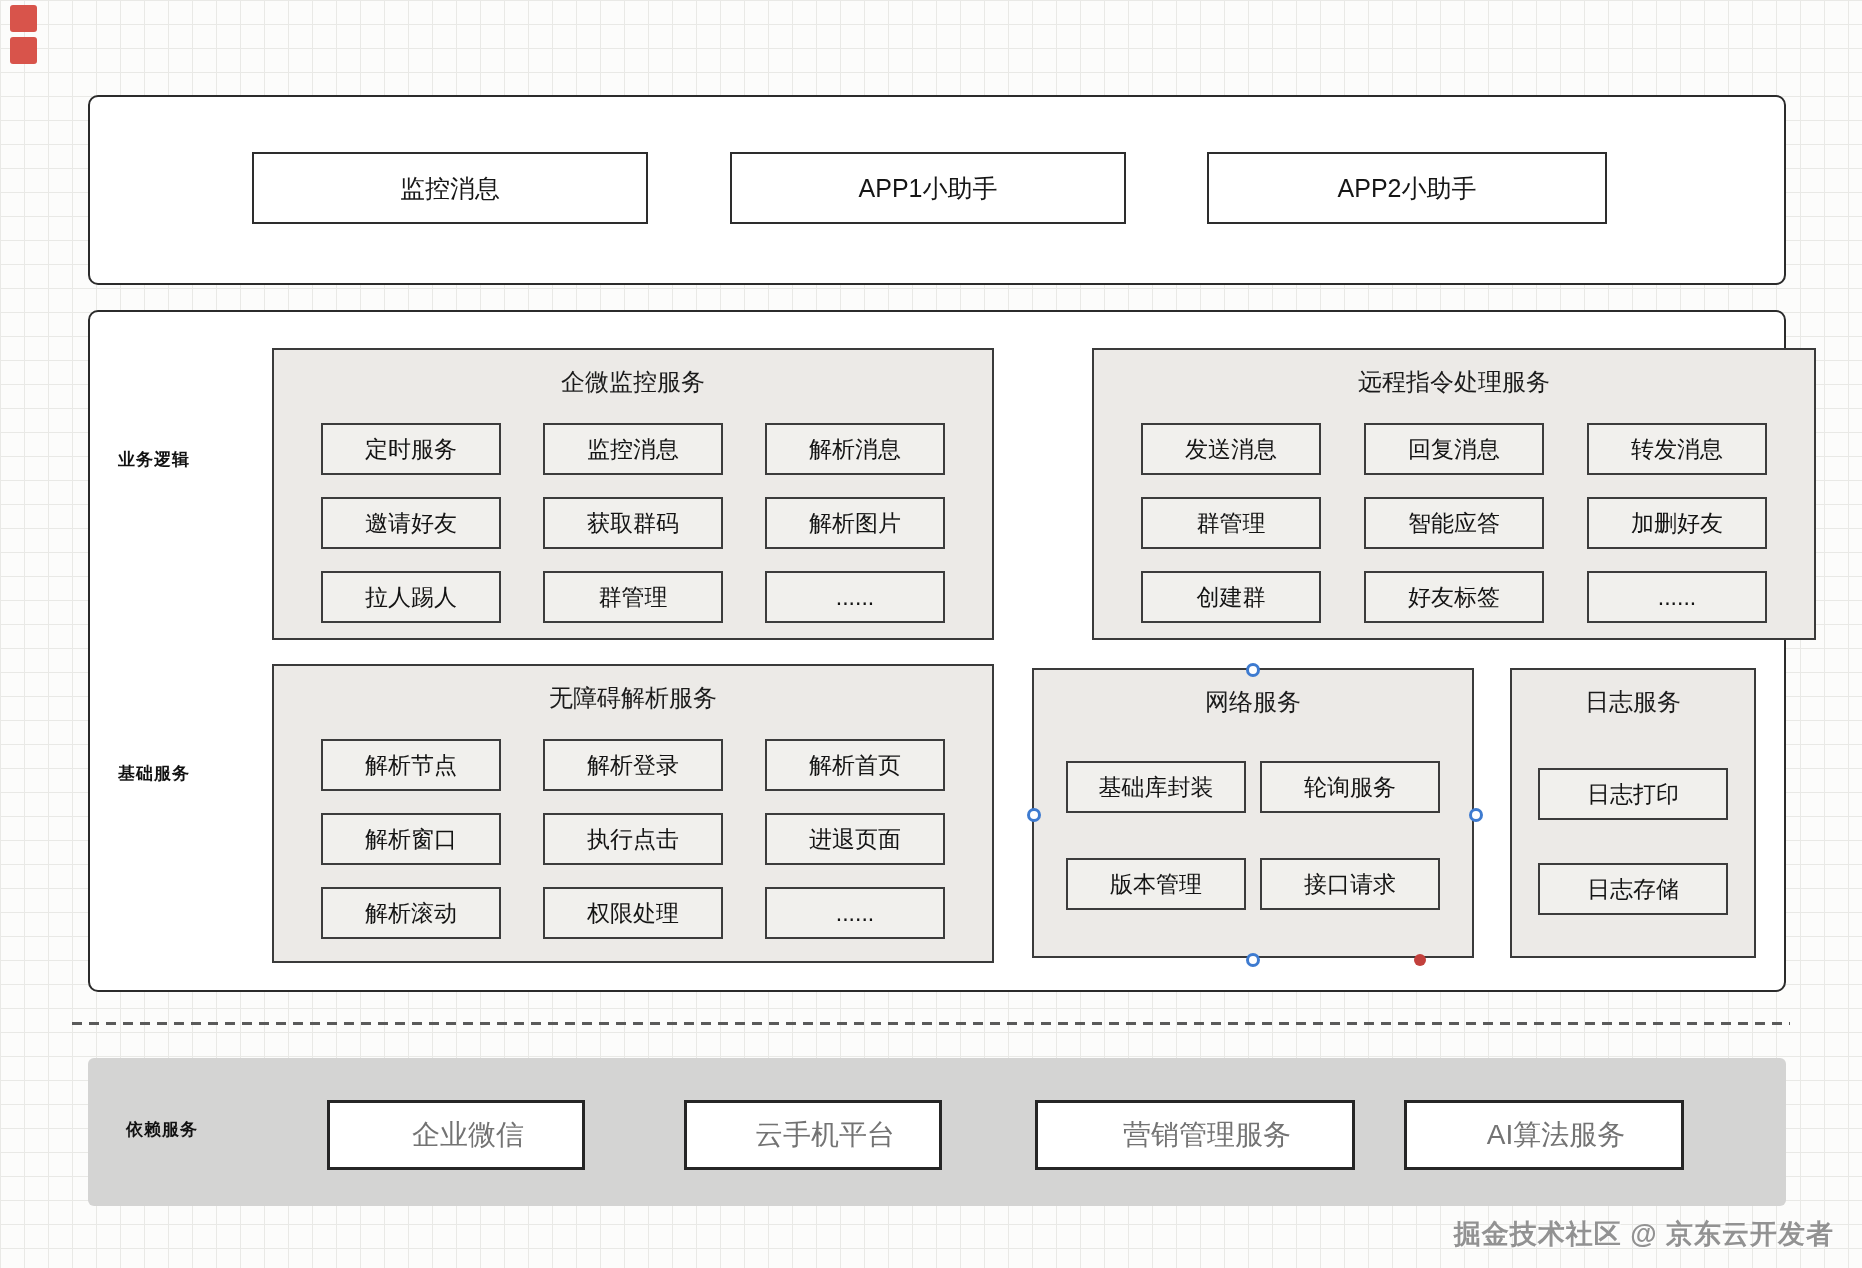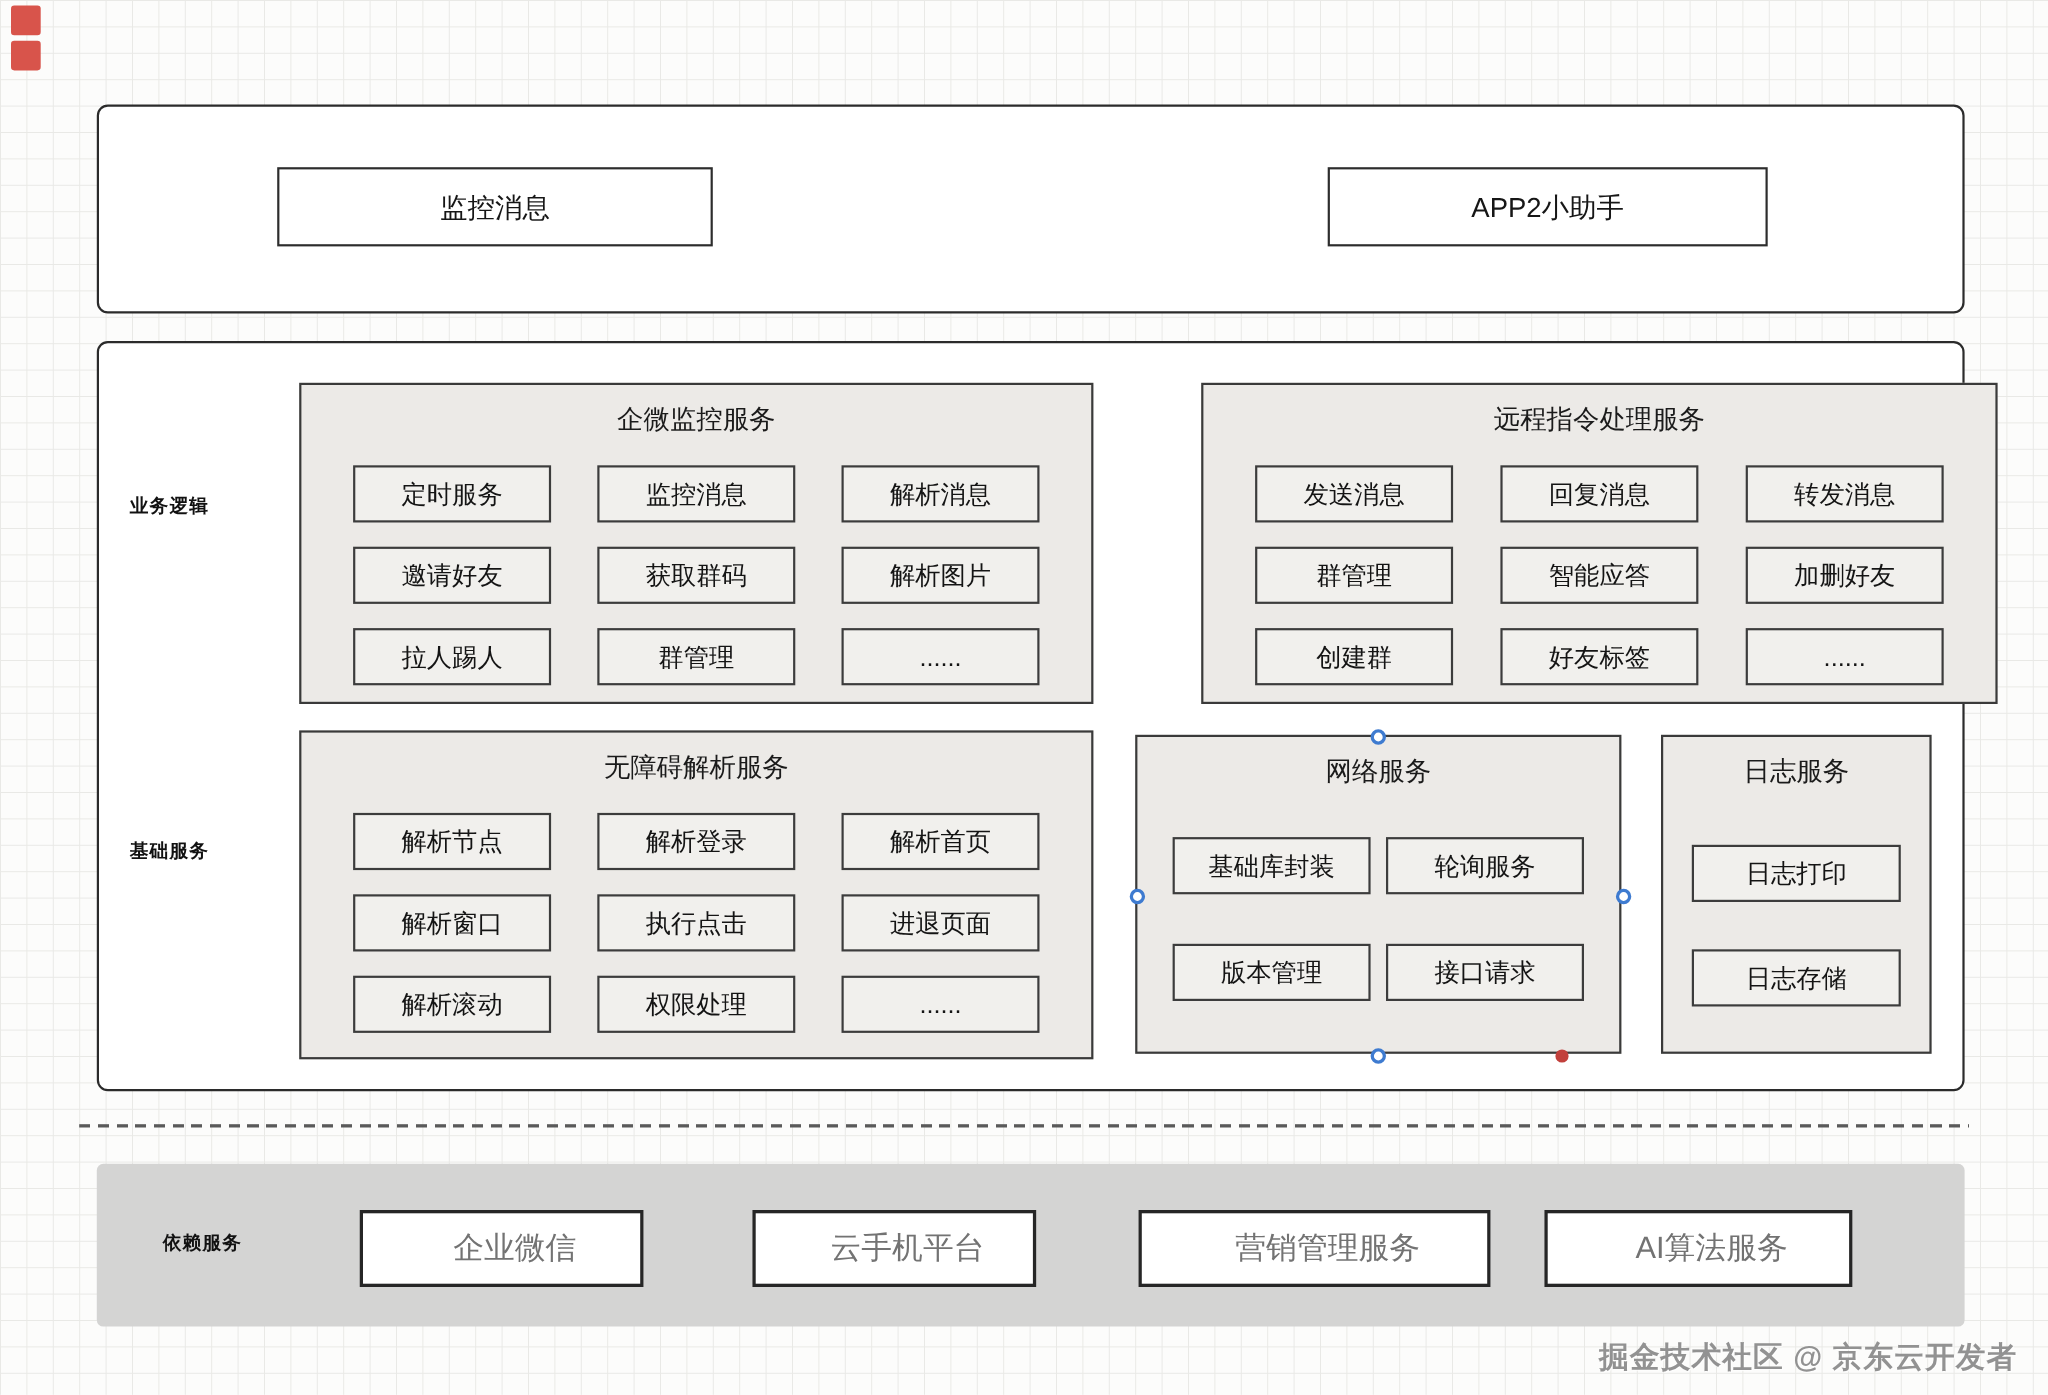--- a/index.html
+++ b/index.html
@@ -101,20 +101,21 @@
 </head>
 <body>
 
 <div class="root">
 
   <div class="corner-sq" style="left:10px;top:5px;"></div>
   <div class="corner-sq" style="left:10px;top:37px;"></div>
 
   <div class="outer-box" style="left:88px;top:95px;width:1698px;height:190px;">
     <div class="wbox" style="left:162px;top:55px;width:396px;height:72px;">监控消息</div>
+    <div class="wbox" style="left:640px;top:55px;width:396px;height:72px;">APP1小助手</div>
     <div class="wbox" style="left:1117px;top:55px;width:400px;height:72px;">APP2小助手</div>
   </div>
 
   <div class="outer-box" style="left:88px;top:310px;width:1698px;height:682px;"></div>
 
   <div class="row-label" style="left:118px;top:448px;">业务逻辑</div>
   <div class="row-label" style="left:118px;top:762px;">基础服务</div>
 
   <div class="panel" style="left:252px;top:348px;width:722px;height:292px;">
     <div class="panel-title">企微监控服务</div>
@@ -180,21 +181,21 @@
     <div class="panel-title">日志服务</div>
     <div class="grid2">
       <div class="sbox">日志打印</div>
       <div class="sbox">日志存储</div>
     </div>
   </div>
 
   <div class="dash-line"></div>
 
   <div class="dep-band"></div>
-  <div class="row-label" style="left:148px;top:1118px;">依赖服务</div>
+  <div class="row-label" style="left:126px;top:1118px;">依赖服务</div>
   <div class="dep-box" style="left:327px;top:1100px;width:258px;height:70px;">企业微信</div>
   <div class="dep-box" style="left:684px;top:1100px;width:258px;height:70px;">云手机平台</div>
   <div class="dep-box" style="left:1035px;top:1100px;width:320px;height:70px;">营销管理服务</div>
   <div class="dep-box" style="left:1404px;top:1100px;width:280px;height:70px;">AI算法服务</div>
 
   <div class="watermark">掘金技术社区 @ 京东云开发者</div>
 
 </div>
 
 </body></html>

